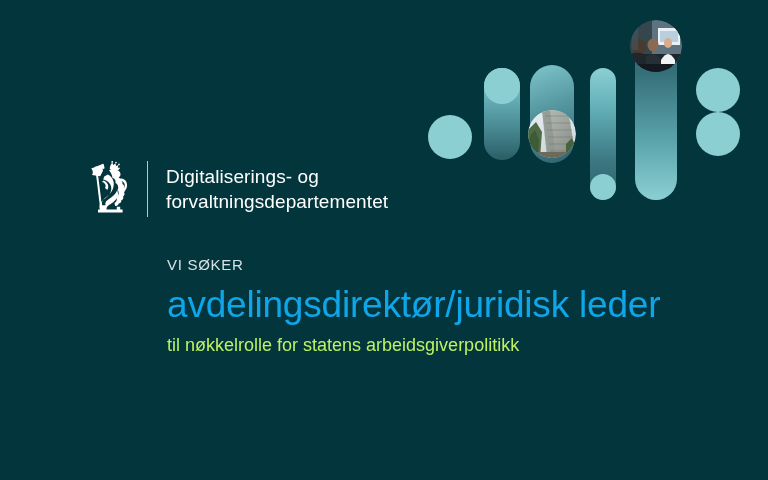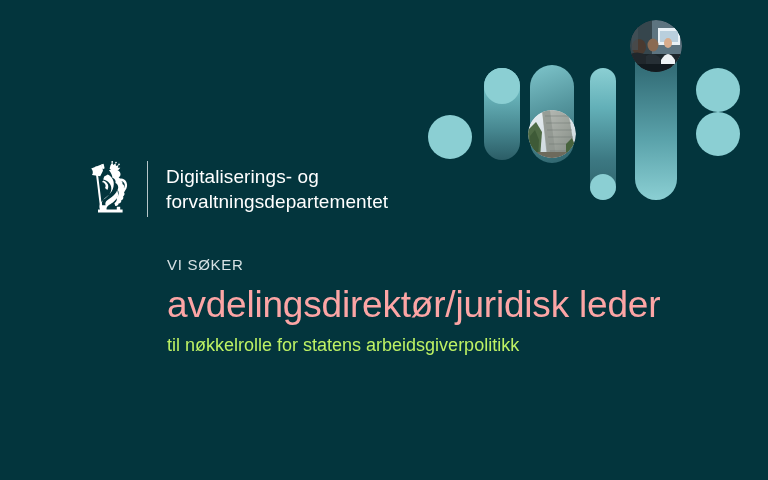--- a/index.html
+++ b/index.html
@@ -177,21 +177,21 @@
   }
   .eyebrow {
     color: #d7e2e4;
     font-size: 15px;
     letter-spacing: 0.7px;
     line-height: 20px;
     font-weight: 400;
     margin: 0 0 8px 0;
   }
   .title {
-    color: #fca5a5;
+    color: #0ea5e9;
     font-size: 37px;
     line-height: 44px;
     font-weight: 300;
     letter-spacing: -0.2px;
     margin: 0 0 6px 0;
     white-space: nowrap;
   }
   .subtitle {
     color: #bef264;
     font-size: 18px;

